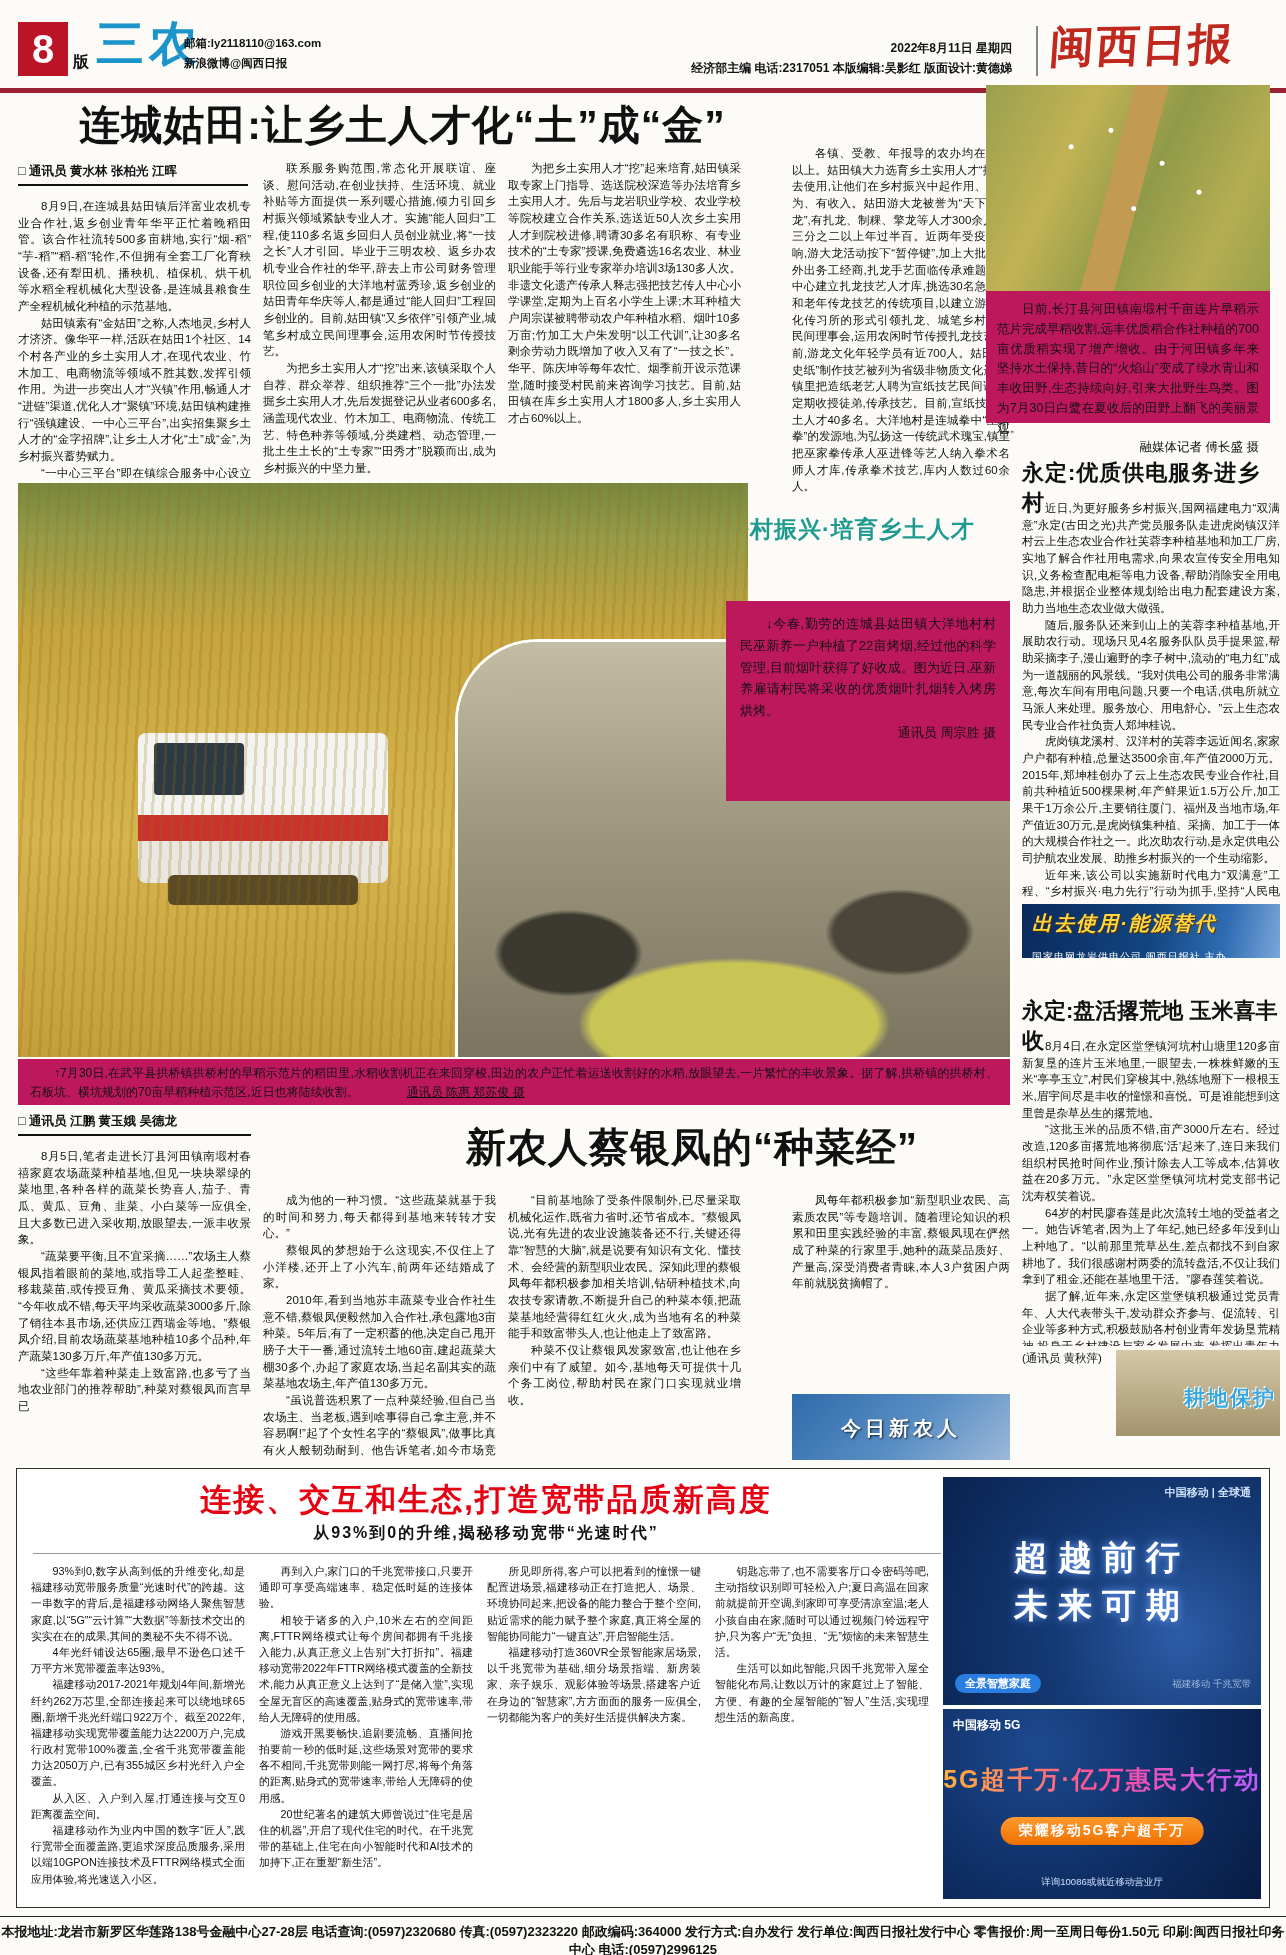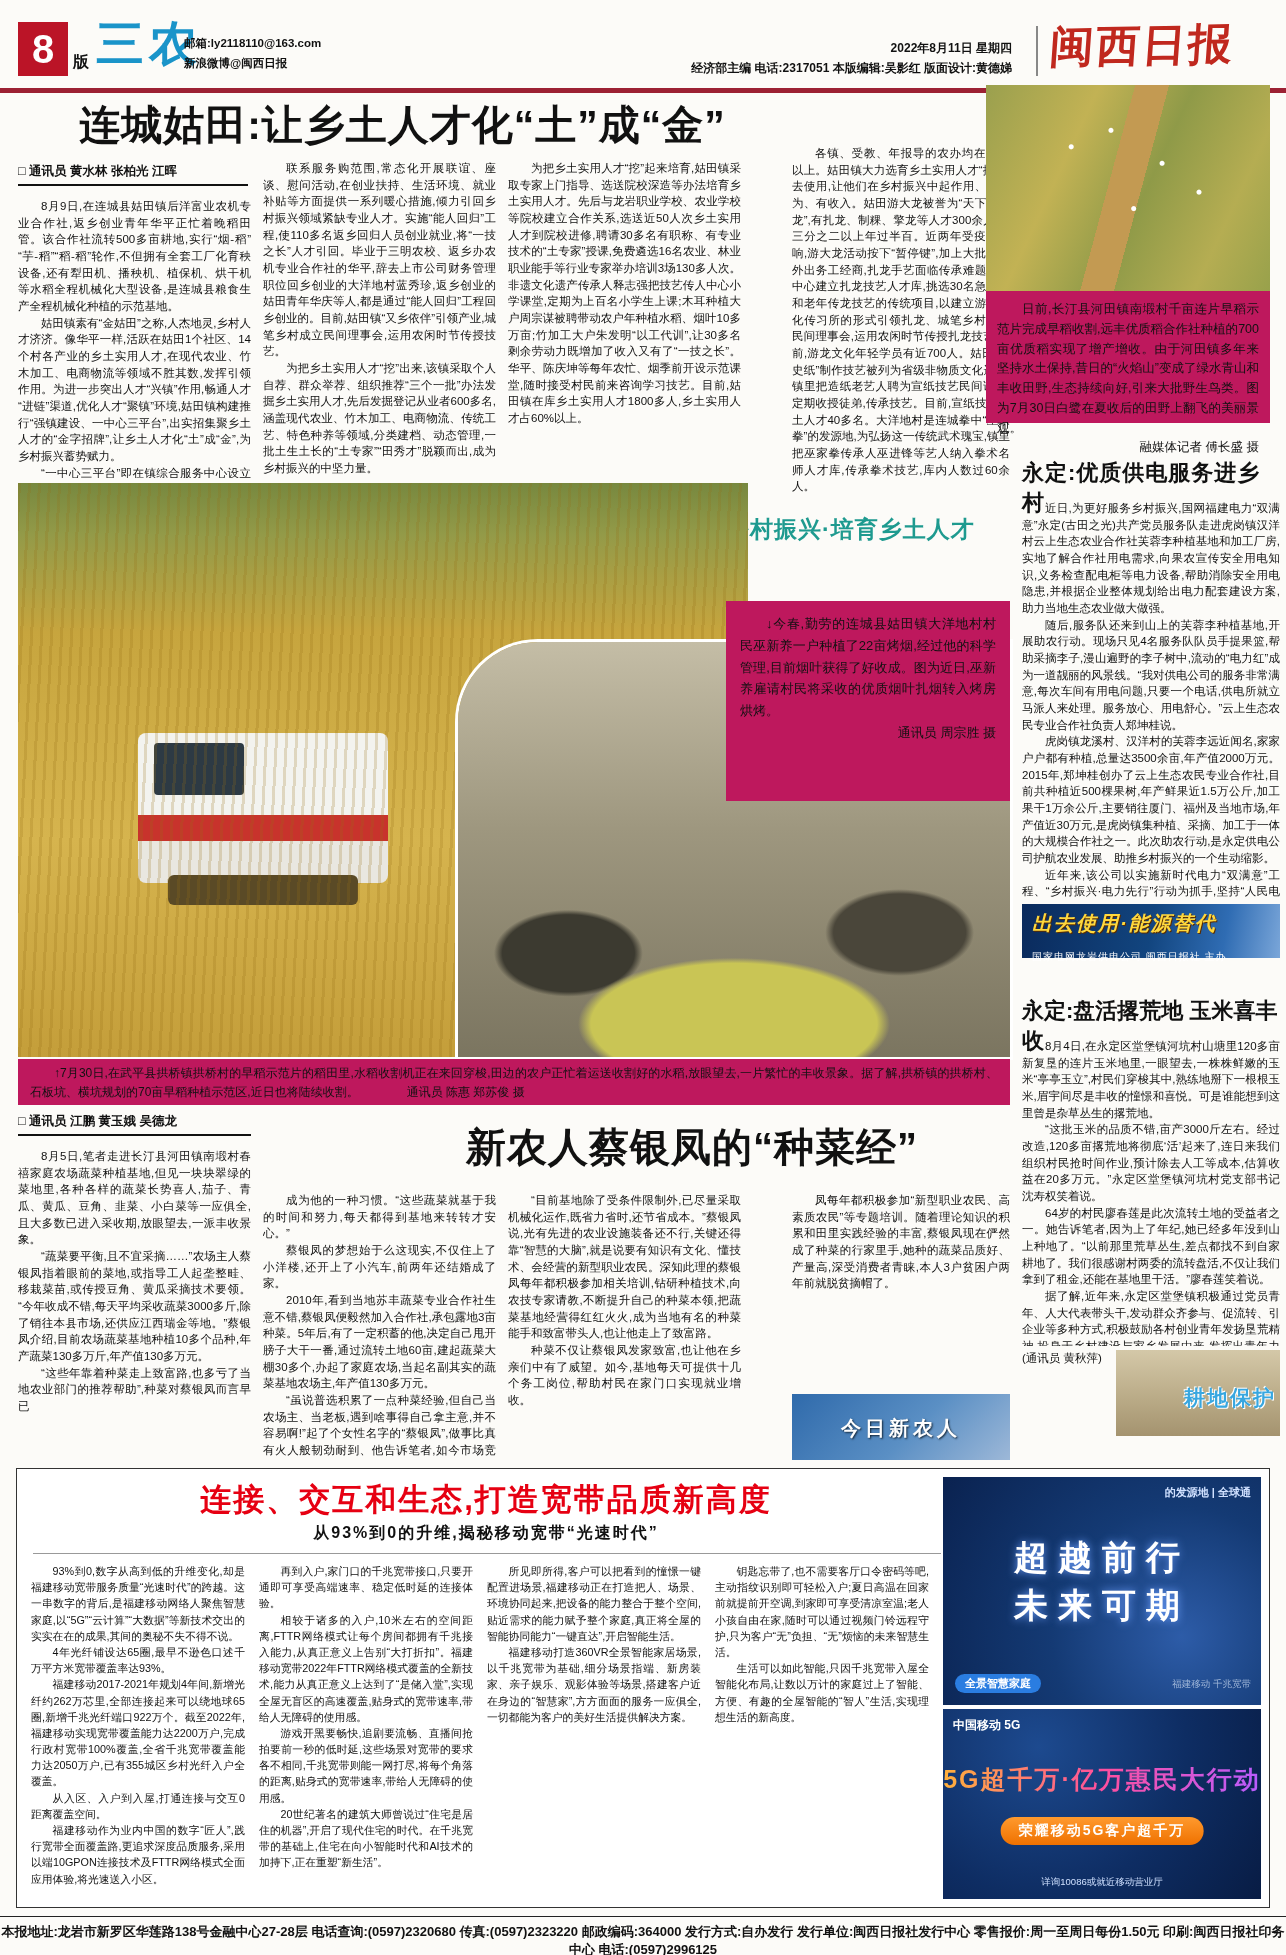--- a/index.html
+++ b/index.html
@@ -58,21 +58,21 @@
       radial-gradient(ellipse 260px 110px at 50% 92%,#c9c555 0 55%,transparent 60%),
       radial-gradient(ellipse 120px 70px at 20% 75%,#3c3a30 0 55%,transparent 62%),
       radial-gradient(ellipse 120px 70px at 80% 70%,#4a463a 0 55%,transparent 62%),
       linear-gradient(180deg,#c4bda6 0%,#9e977f 45%,#7b7560 100%);}
   .capbox{background:#be185d;box-sizing:border-box;}
   .cap-aerial{left:986px;top:291px;width:284px;height:132px;padding:9px 11px;font-size:12.5px;line-height:1.58;}
   .cap-tobacco{left:726px;top:556px;width:284px;height:200px;padding:12px 14px;font-size:13px;line-height:1.68;margin-top:45px;}
   .cap-strip{left:18px;top:1059px;width:992px;height:46px;padding:5px 12px;font-size:12px;line-height:1.55;}
   .cap-text{text-indent:2em;margin:0;text-align:justify;}
   .cap-credit{text-align:right;margin:0;}
-  .credit-inline{margin-left:4em;white-space:nowrap;}
+  .credit-inline{margin-left:4em;white-space:nowrap;text-decoration:underline;}
   .photo-aerial{left:986px;top:85px;width:284px;height:206px;
     background:
       radial-gradient(circle 3px at 30% 30%,#fff 0 2px,transparent 3px),
       radial-gradient(circle 3px at 44% 22%,#fff 0 2px,transparent 3px),
       radial-gradient(circle 3px at 62% 38%,#fff 0 2px,transparent 3px),
       radial-gradient(circle 3px at 75% 52%,#fff 0 2px,transparent 3px),
       radial-gradient(circle 3px at 52% 60%,#fff 0 2px,transparent 3px),
       linear-gradient(105deg,transparent 44%,#c39a52 44% 54%,transparent 54%),
       linear-gradient(115deg,#9aa04e 0%,#c2b254 30%,#8f9a48 55%,#b5ad52 80%,#98a14b 100%);}
   
@@ -240,21 +240,21 @@
     </div>
   <div class="abs ad-col ad-c3">
       <p>所见即所得,客户可以把看到的憧憬一键配置进场景,福建移动正在打造把人、场景、环境协同起来,把设备的能力整合于整个空间,贴近需求的能力赋予整个家庭,真正将全屋的智能协同能力“一键直达”,开启智能生活。</p>
       <p>福建移动打造360VR全景智能家居场景,以千兆宽带为基础,细分场景指端、新房装家、亲子娱乐、观影体验等场景,搭建客户近在身边的“智慧家”,方方面面的服务一应俱全,一切都能为客户的美好生活提供解决方案。</p>
     </div>
   <div class="abs ad-col ad-c4">
       <p>钥匙忘带了,也不需要客厅口令密码等吧,主动指纹识别即可轻松入户;夏日高温在回家前就提前开空调,到家即可享受清凉室温;老人小孩自由在家,随时可以通过视频门铃远程守护,只为客户“无”负担、“无”烦恼的未来智慧生活。</p>
       <p>生活可以如此智能,只因千兆宽带入屋全智能化布局,让数以万计的家庭过上了智能、方便、有趣的全屋智能的“智人”生活,实现理想生活的新高度。</p>
     </div>
   <div class="abs promo promo-top">
-    <span class="brand">的发源地 | 全球通</span>
+    <span class="brand">中国移动 | 全球通</span>
     <div class="promo-title">超越前行</div>
     <div class="promo-title promo-title2">未来可期</div>
     <span class="promo-badge">全景智慧家庭</span>
     <span class="promo-note">福建移动 千兆宽带</span>
   </div>
   <div class="abs promo promo-bottom">
     <span class="brand">中国移动 5G</span>
     <div class="grad-title">5G超千万·亿万惠民大行动</div>
     <div class="ribbon">荣耀移动5G客户超千万</div>
     <div class="note">详询10086或就近移动营业厅</div>

